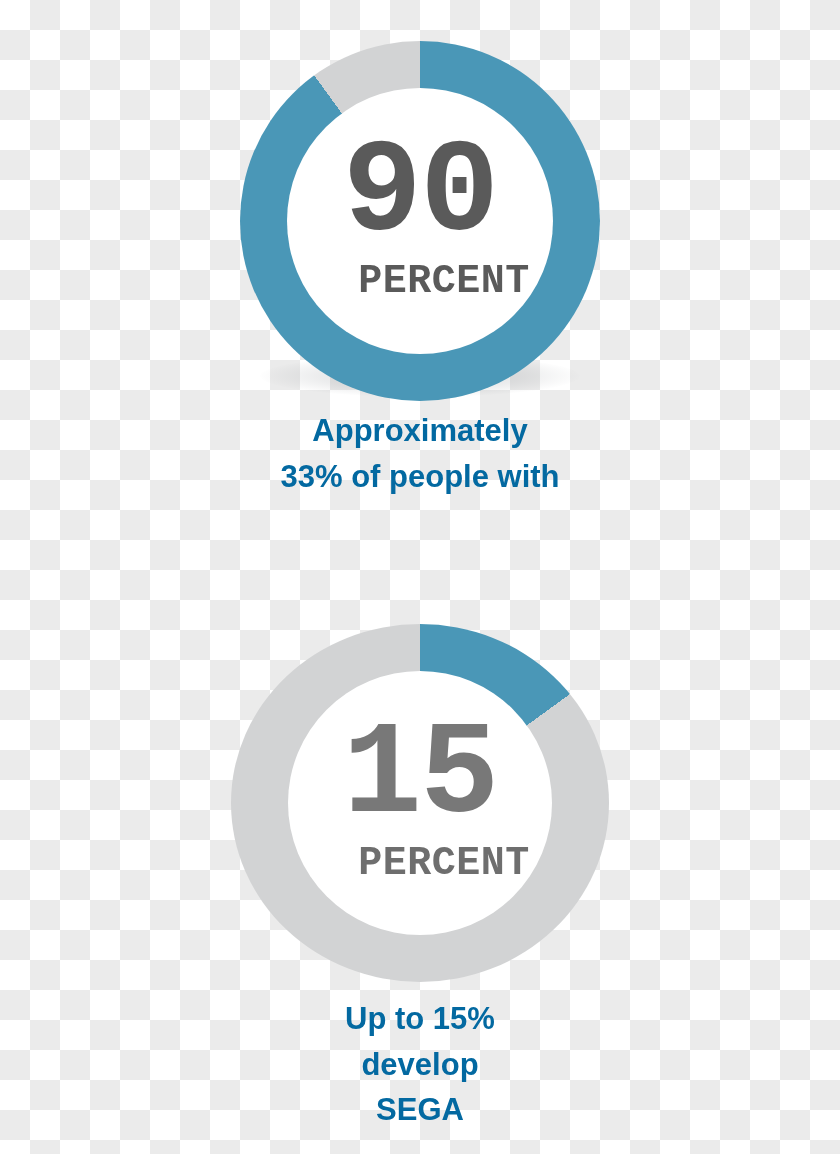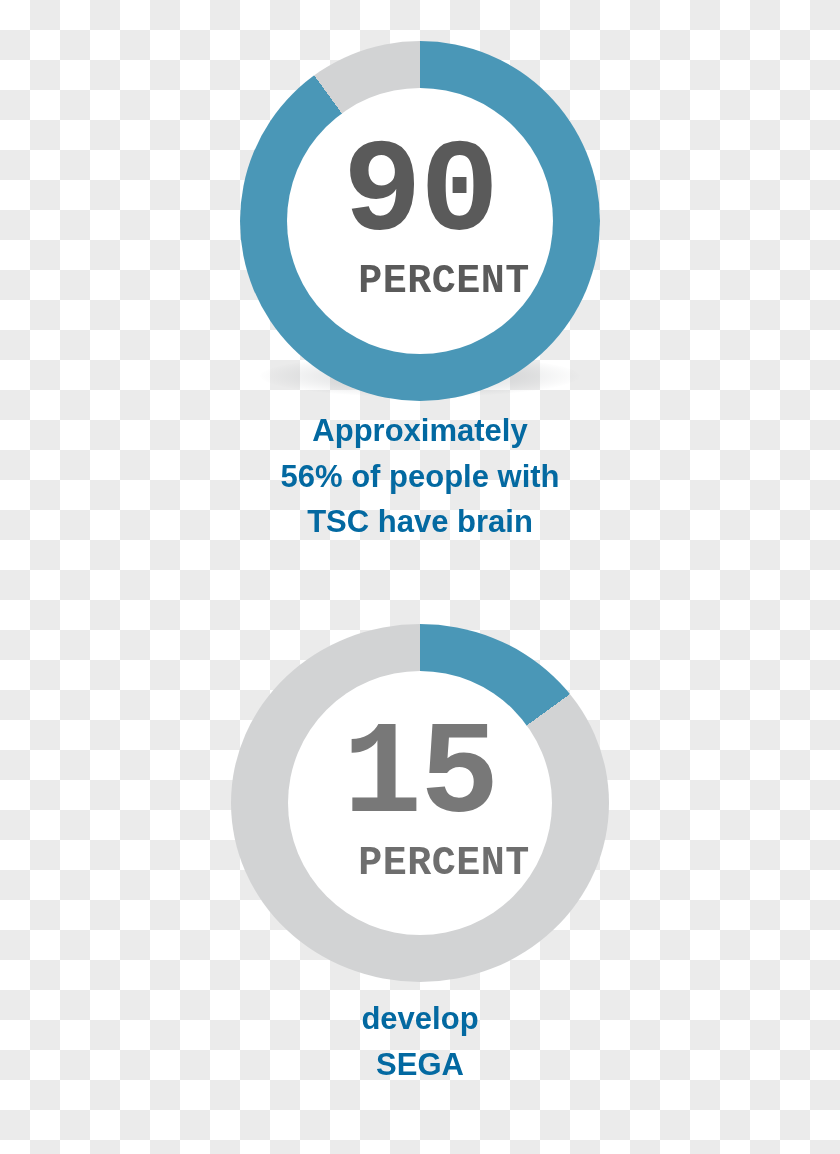--- a/index.html
+++ b/index.html
@@ -125,36 +125,36 @@
       <div class="donut" id="donut-ring-90" style="background: conic-gradient(rgb(74, 151, 183) 0deg, rgb(74, 151, 183) 324deg, rgb(210, 211, 212) 324deg, rgb(210, 211, 212) 360deg);">
         <div class="donut-hole">
           <div class="donut-value">90</div>
           <div class="donut-unit">PERCENT</div>
         </div>
       </div>
     </div>
 
     <div class="caption" id="caption-90">
       <span class="caption-line">Approximately</span>
-      <span class="caption-line">56% of people with</span>
-      <span class="caption-line">TSC have brain</span>
+      <span class="caption-line">33% of people with</span>
     </div>
   </div>
 
   <div class="stat-block" id="stat-block-15">
 
     <div class="donut-wrap" id="donut-15">
 
       <div class="donut" id="donut-ring-15" style="background: conic-gradient(rgb(74, 151, 183) 0deg, rgb(74, 151, 183) 54deg, rgb(210, 211, 212) 54deg, rgb(210, 211, 212) 360deg);">
         <div class="donut-hole">
           <div class="donut-value">15</div>
           <div class="donut-unit">PERCENT</div>
         </div>
       </div>
     </div>
 
     <div class="caption" id="caption-15">
+      <span class="caption-line">Up to 15%</span>
       <span class="caption-line">develop</span>
       <span class="caption-line">SEGA</span>
     </div>
   </div>
 
 </div>
 
 </body></html>

